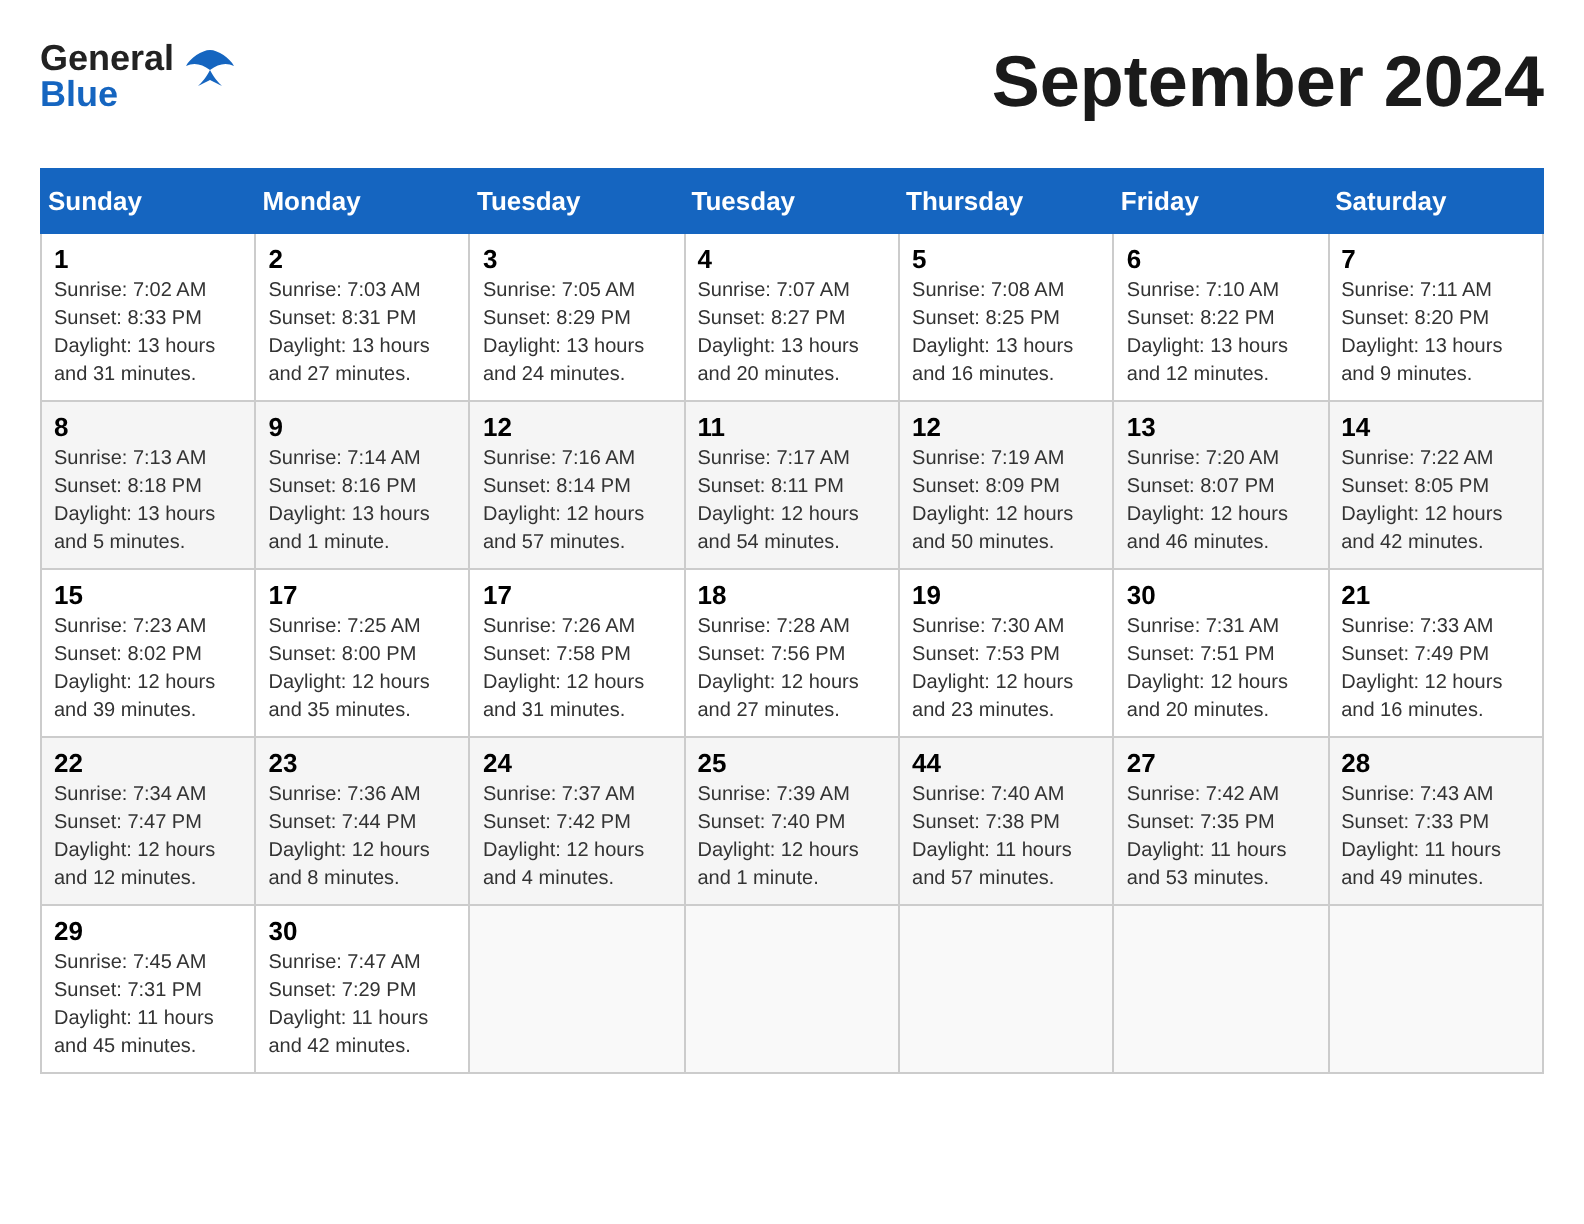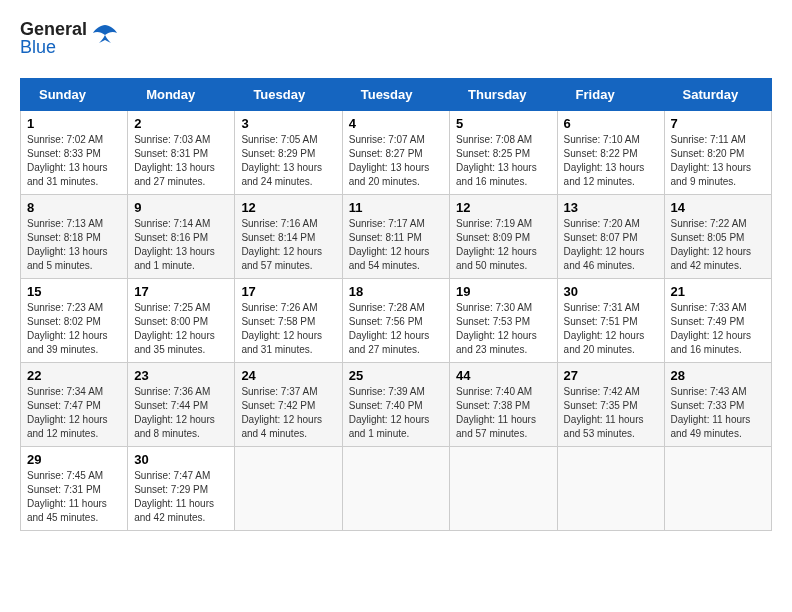--- a/index.html
+++ b/index.html
@@ -29,21 +29,21 @@
       color: #444;
     }
     .calendar-table {
       width: 100%;
       border-collapse: collapse;
       font-size: 11px;
     }
     .calendar-table th {
       background-color: #1565c0;
       color: #fff;
-      padding: 8px 18px;
+      padding: 8px 3px;
       text-align: left;
       font-size: 13px;
       font-weight: bold;
       border: 1px solid #1565c0;
     }
     .calendar-table td {
       border: 1px solid #ccc;
       vertical-align: top;
       padding: 5px 6px;
       min-height: 70px;
@@ -82,21 +82,21 @@
       flex-direction: column;
     }
     .logo-general {
       font-size: 18px;
       font-weight: bold;
       color: #222;
       line-height: 1;
     }
     .logo-blue {
       font-size: 18px;
-      font-weight: normal;
+      font-weight: bold;
       color: #1565c0;
       line-height: 1;
     }
     .bird-svg {
       margin-left: 2px;
       margin-top: -4px;
     }
   </style>
 </head>
 <body>
@@ -108,20 +108,21 @@
       <span class="logo-blue">Blue</span>
     </div>
     <div class="bird-svg">
       <svg width="28" height="22" viewBox="0 0 28 22">
         <path d="M14 2 C10 2, 4 6, 2 10 C6 8, 10 9, 14 12 C18 9, 22 8, 26 10 C24 6, 18 2, 14 2Z" fill="#1565c0"></path>
         <path d="M14 12 C12 16, 10 18, 8 20 L14 17 L20 20 C18 18, 16 16, 14 12Z" fill="#1565c0"></path>
       </svg>
     </div>
   </div>
   <div class="title-area">
+    <div class="month-title">September 2024</div>
   </div>
 </div>
 
 <table class="calendar-table">
   <thead>
     <tr>
       <th>Sunday</th>
       <th>Monday</th>
       <th>Tuesday</th>
       <th>Tuesday</th>

